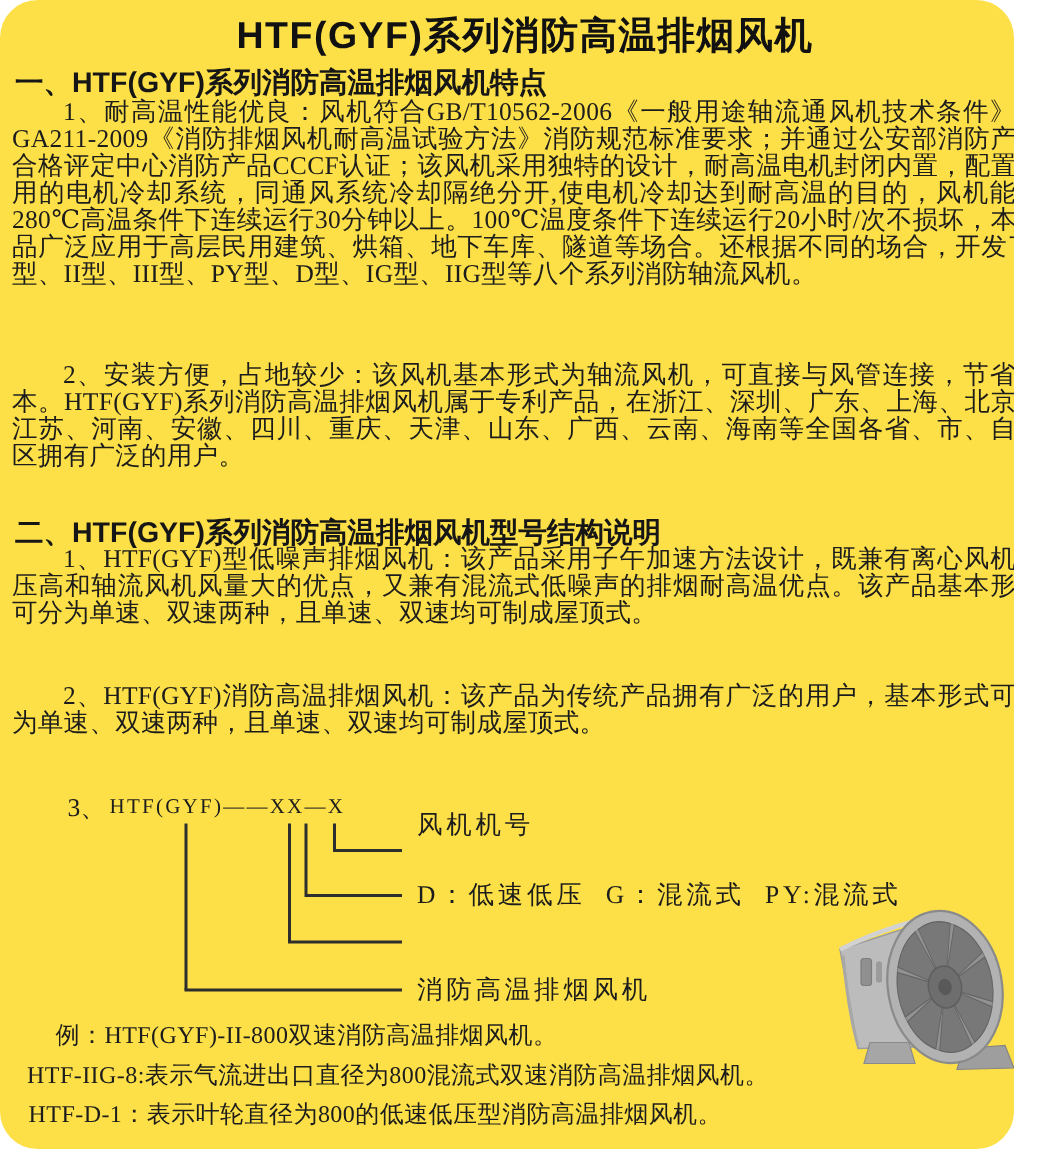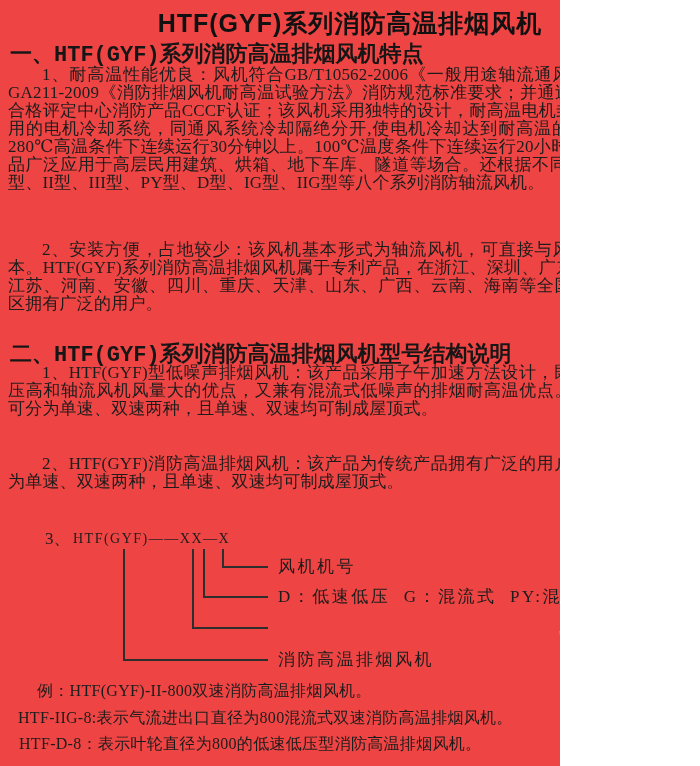--- a/index.html
+++ b/index.html
@@ -1,34 +1,35 @@
 <!DOCTYPE html>
 <html><head>
 <meta charset="utf-8">
 <style>
   html,body{margin:0;padding:0;background:#ffffff;}
   .page{
     position:relative;
-    width:560px;height:766px;
-    background:#ef4444;
+    width:676px;height:766px;
+    background:#fde047;
     color:#1c1c1c;
     font-family:"Liberation Serif","DejaVu Serif",serif;
     overflow:hidden;
+    border-radius:25px;
   }
   .doc-title{
     position:absolute;top:7px;left:0;width:700px;
     text-align:center;
     font-family:"Liberation Sans","DejaVu Sans",sans-serif;
     font-size:25px;font-weight:bold;letter-spacing:1px;
     color:#111;
   }
   .sec-heading{
     position:absolute;left:10px;width:680px;
-    font-family:Liberation Mono, monospace;
-    font-size:22px;font-weight:bold;line-height:24px;
+    font-family:Liberation Sans, sans-serif;
+    font-size:19px;font-weight:bold;line-height:24px;
     color:#161616;
   }
   .sec-heading.h1{top:44px;}
   .sec-heading.h2{top:344px;}
   .para{
     position:absolute;left:8px;width:687px;
     font-size:17px;line-height:18px;
     text-align:justify;text-indent:34px;
     letter-spacing:0.2px;
   }
@@ -49,21 +50,21 @@
   .hline{position:absolute;height:1.5px;background:#2e2e2e;}
   .hl1{left:222px;top:38px;width:46px;}
   .hl2{left:203px;top:68px;width:65px;}
   .hl3{left:192px;top:99px;width:76px;}
   .hl4{left:123px;top:131px;width:145px;}
   .leg{
     position:absolute;left:278px;
     font-size:17px;line-height:20px;
     letter-spacing:2.5px;white-space:pre;
   }
-  .leg0{top:29px;}
+  .leg0{top:12px;}
   .leg1{top:59px;}
   .leg2{top:90px;}
   .leg3{top:122px;}
 
   .example{position:absolute;font-size:16px;line-height:20px;letter-spacing:0.3px;}
   .e0{left:37px;top:681px;}
   .e1{left:18px;top:708px;}
   .e2{left:19px;top:734px;}
 
   .fan-photo{position:absolute;left:546px;top:597px;width:152px;height:118px;}
@@ -96,21 +97,21 @@
     <div class="hline hl3"></div>
     <div class="hline hl4"></div>
 
     <span class="leg leg0">风机机号</span>
     <span class="leg leg1">D：低速低压  G：混流式  PY:混流式</span>
     <span class="leg leg3">消防高温排烟风机</span>
   </div>
 
   <div class="example e0">例：HTF(GYF)-II-800双速消防高温排烟风机。</div>
   <div class="example e1">HTF-IIG-8:表示气流进出口直径为800混流式双速消防高温排烟风机。</div>
-  <div class="example e2">HTF-D-8：表示叶轮直径为800的低速低压型消防高温排烟风机。</div>
+  <div class="example e2">HTF-D-1：表示叶轮直径为800的低速低压型消防高温排烟风机。</div>
 
   <svg class="fan-photo" viewBox="0 0 152 118" xmlns="http://www.w3.org/2000/svg">
 
     <g>
       <polygon points="14,36 88,12 98,100 26,102" fill="#bcbcbc" stroke="#9d9d9d" stroke-width="1"></polygon>
       <path d="M14,36 Q50,18 88,12" fill="none" stroke="#d2d2d2" stroke-width="3"></path>
       <path d="M16,40 Q20,80 26,100" fill="none" stroke="#a8a8a8" stroke-width="2"></path>
       <rect x="28" y="42" width="7" height="18" rx="2" fill="#909090" stroke="#7d7d7d" stroke-width="0.8"></rect>
       <rect x="38" y="44" width="4" height="14" rx="1.5" fill="#9b9b9b"></rect>
     </g>

